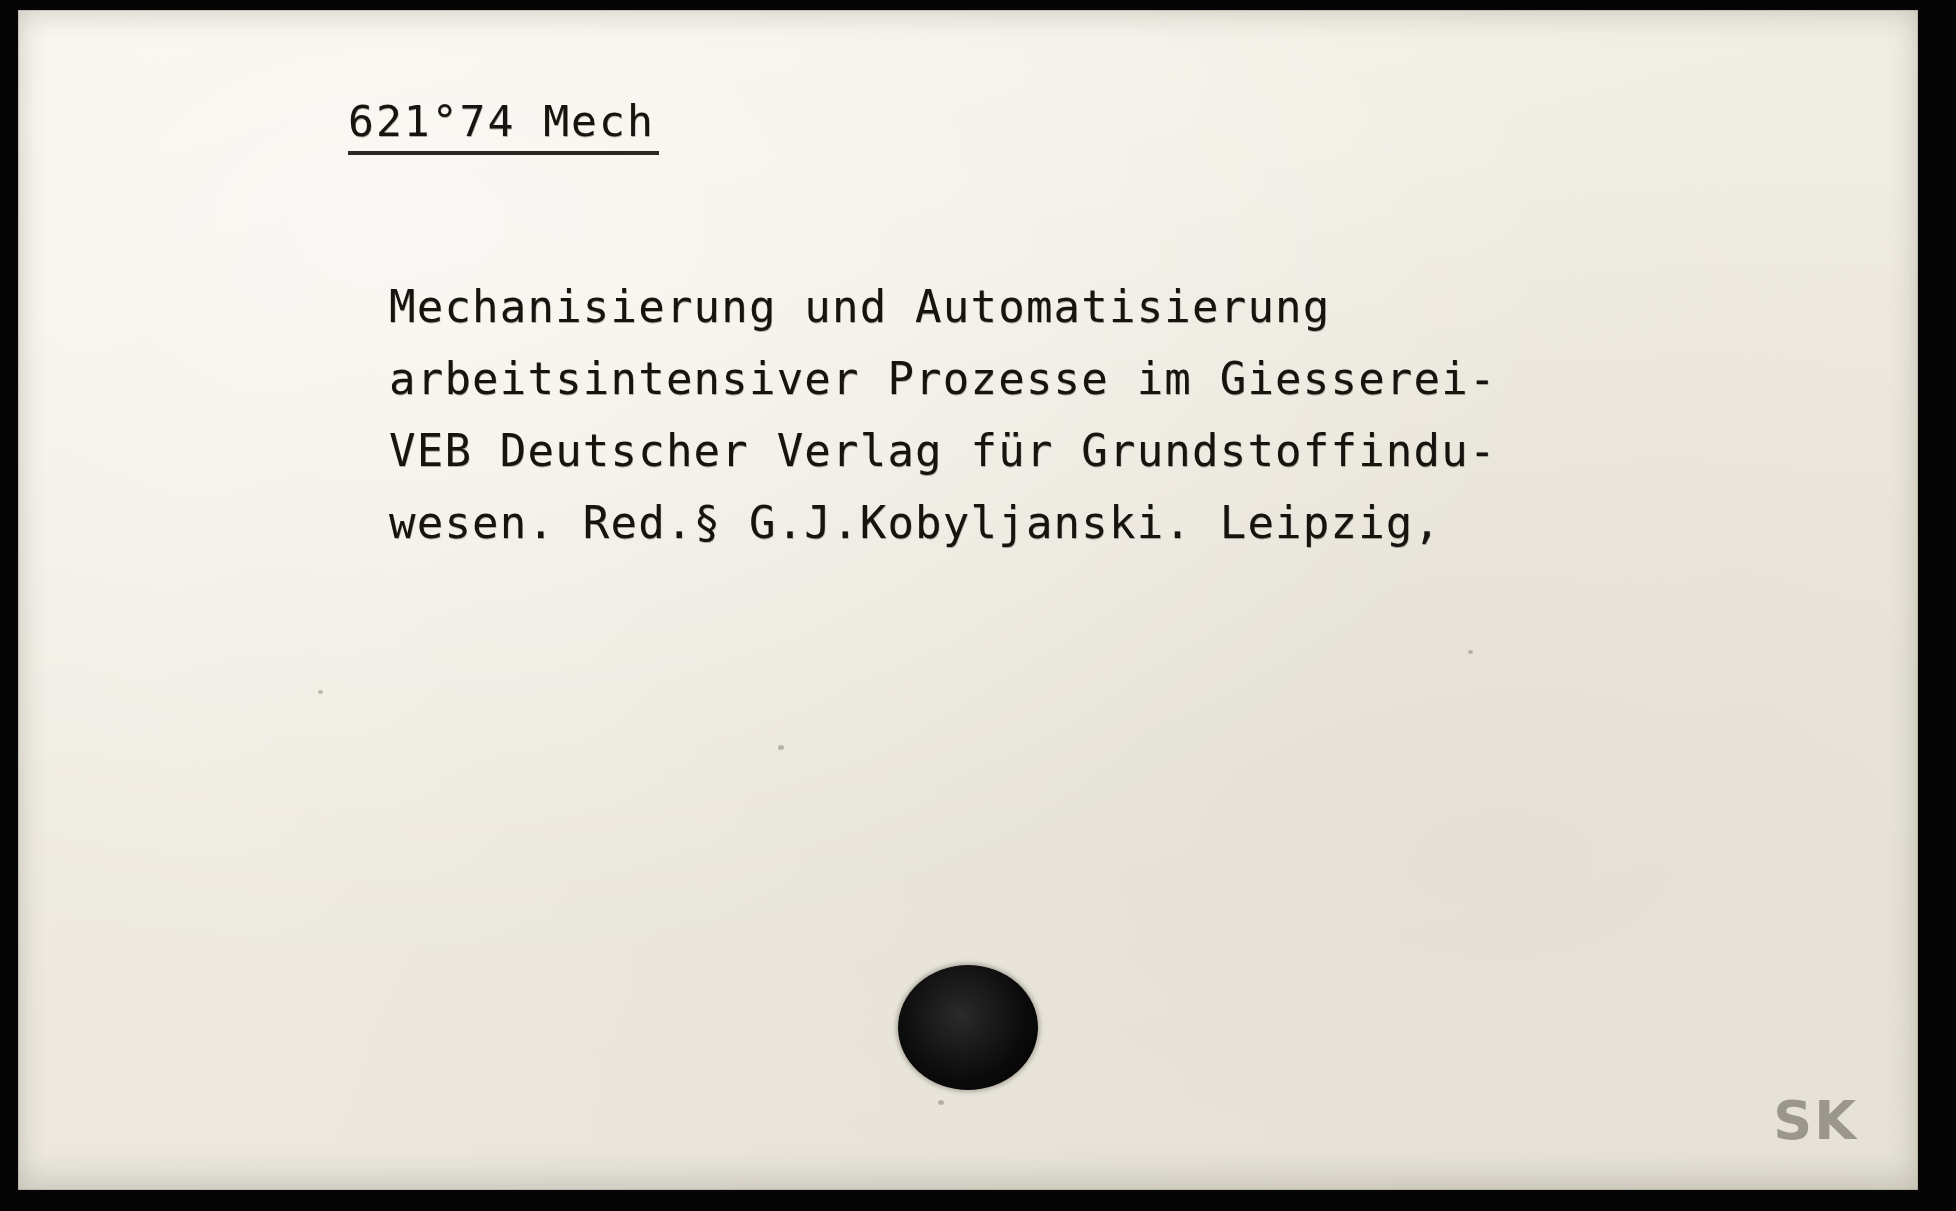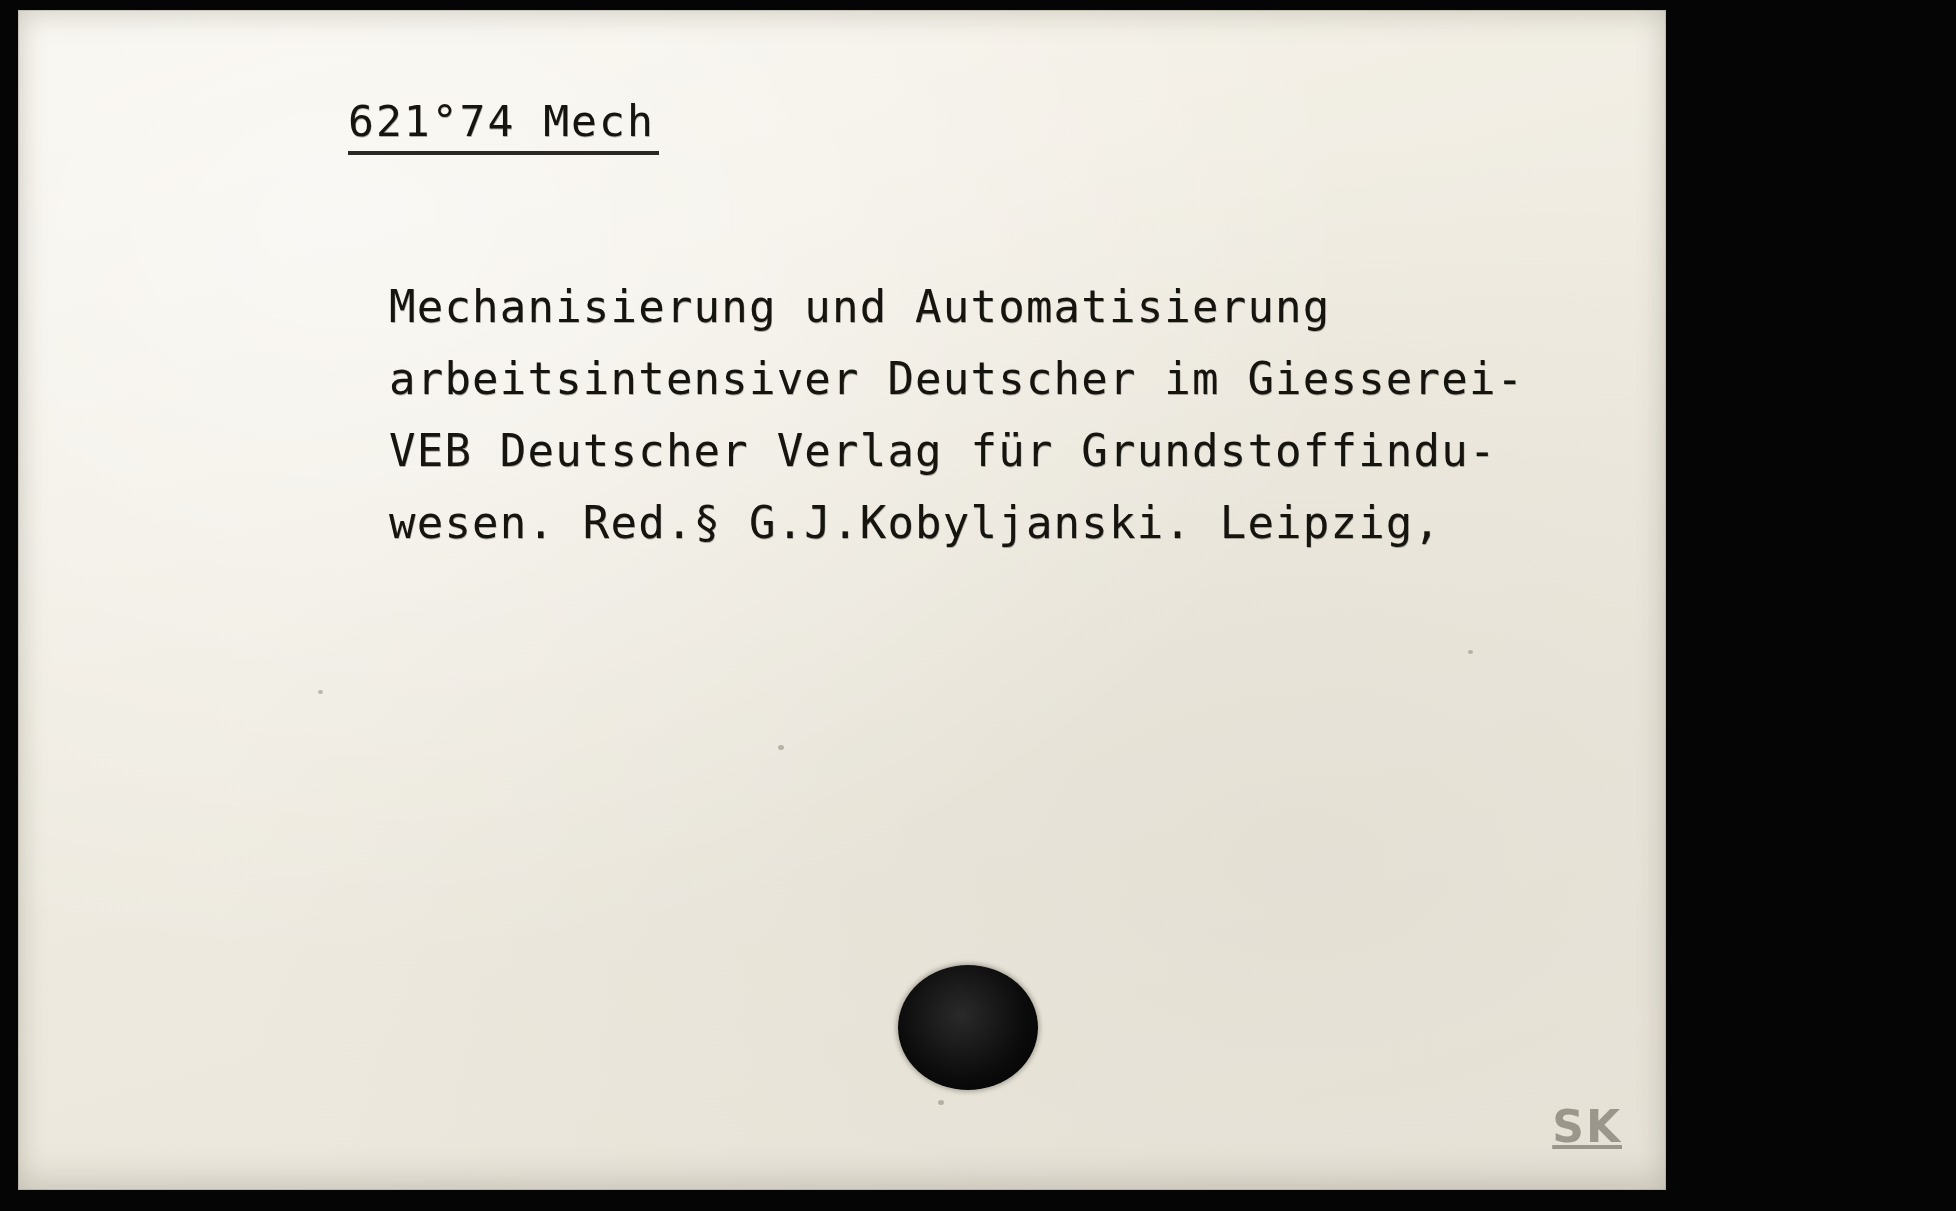--- a/index.html
+++ b/index.html
@@ -20,21 +20,21 @@
     width: 1956px;
     height: 1211px;
     background: #050505;
   }
 
   
   #index-card {
     position: absolute;
     left: 18px;
     top: 10px;
-    width: 1648px;
+    width: 1900px;
     height: 1180px;
     background: #f2efe6;
     box-shadow: inset 0 0 40px rgba(190,185,170,0.55);
     overflow: hidden;
   }
 
   
   #paper-grain {
     position: absolute;
     inset: 0;
@@ -111,29 +111,28 @@
     width: 140px;
     height: 125px;
     border-radius: 50%;
     background: radial-gradient(circle at 45% 40%, #2a2a2a 0%, #0b0b0b 60%, #000 100%);
     box-shadow: 0 0 4px 2px rgba(70,66,55,0.35);
   }
 
   
   #stamp-sk {
     position: absolute;
-    right: 44px;
+    right: 60px;
     bottom: 38px;
     font-family: "DejaVu Sans", sans-serif;
     font-weight: 700;
-    font-size: 44px;
+    font-size: 54px;
     letter-spacing: 2px;
     color: #8e8a7e;
     opacity: 0.85;
-    text-decoration: underline;
   }
 
   
   .speck {
     position: absolute;
     background: rgba(120,114,98,0.45);
     border-radius: 50%;
   }
 </style>
 </head>
@@ -147,21 +146,21 @@
 
     <div id="typed-content">
 
       <div id="call-number-row">
         <div class="typed" id="call-number">621°74 Mech</div>
         <div id="call-number-underline"></div>
       </div>
 
       <div id="body-lines">
         <div class="typed body-line">Mechanisierung und Automatisierung</div>
-        <div class="typed body-line">arbeitsintensiver Deutscher im Giesserei-</div>
+        <div class="typed body-line">arbeitsintensiver Prozesse im Giesserei-</div>
         <div class="typed body-line">VEB Deutscher Verlag für Grundstoffindu-</div>
         <div class="typed body-line">wesen. Red.§ G.J.Kobyljanski. Leipzig,</div>
       </div>
 
     </div>
 
     <div id="punch-hole"></div>
 
     <div id="stamp-sk">SK</div>
 

